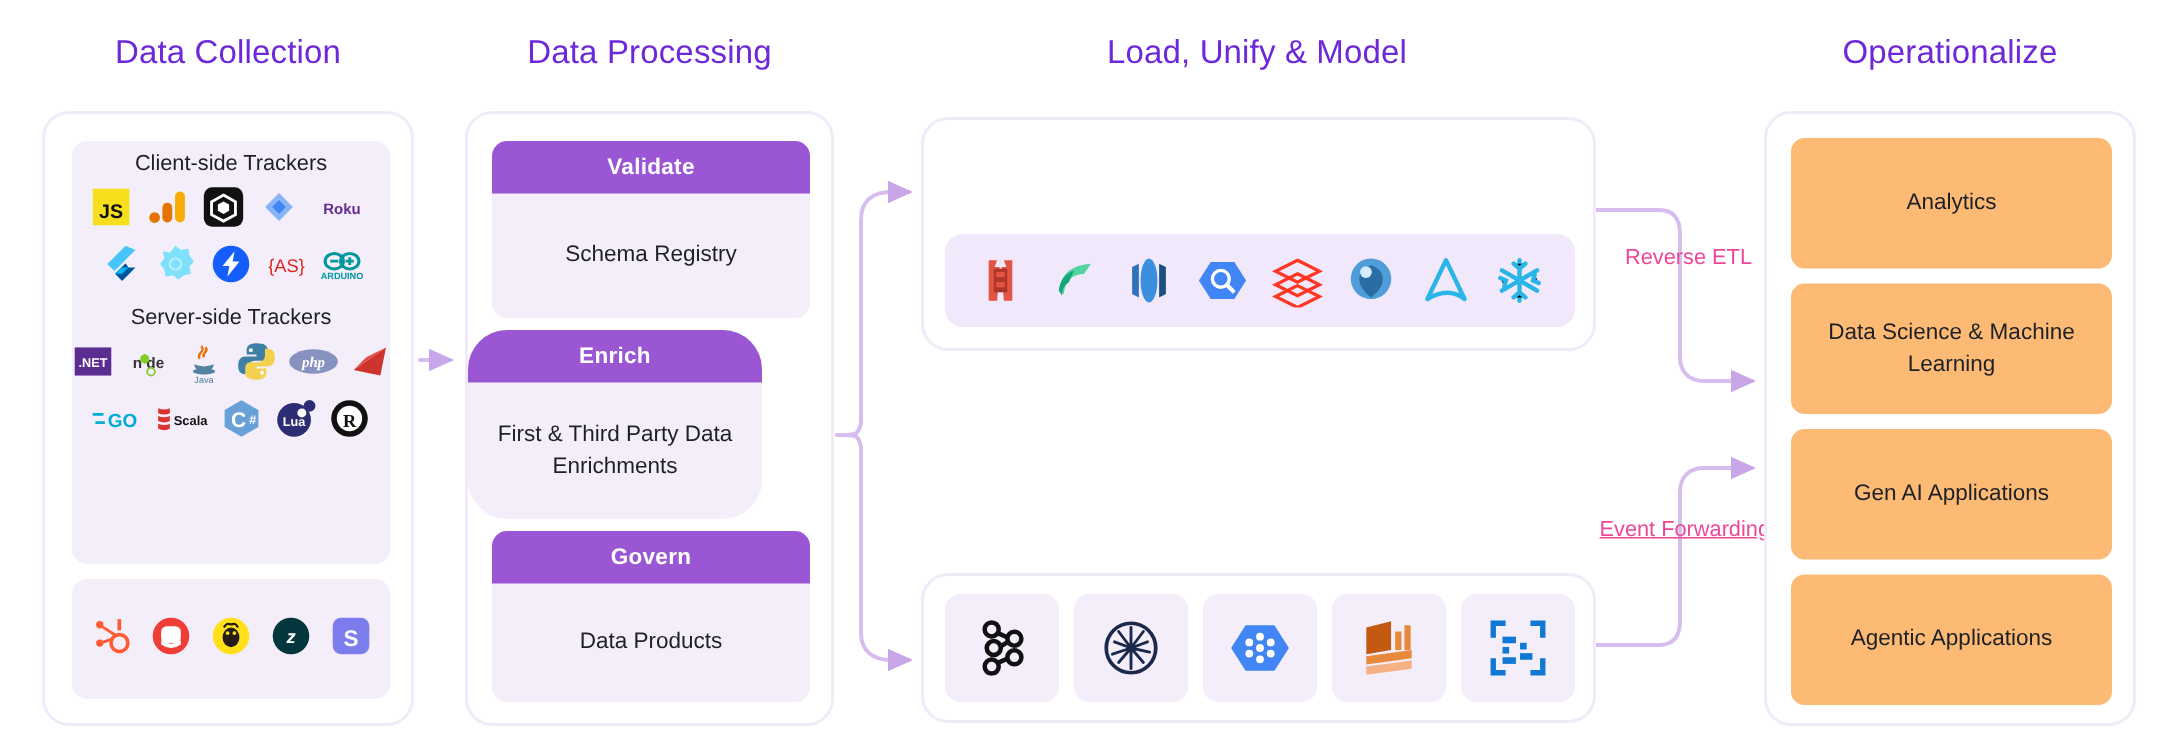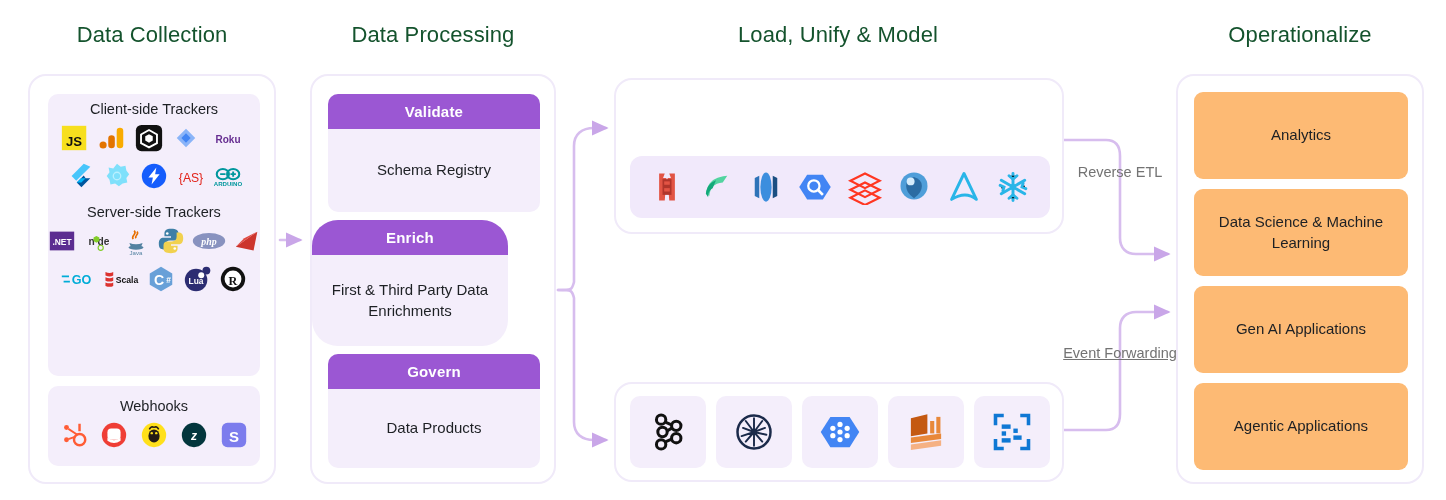--- a/index.html
+++ b/index.html
@@ -9,21 +9,21 @@
     font-family: "Liberation Sans", sans-serif;
     overflow: hidden;
   }
   .stage { position: relative; width: 1446px; height: 500px; }
 
   
   .col-title {
     position: absolute;
     text-align: center;
     font-size: 22px;
-    color: #14532d;
+    color: #6d28d9;
     white-space: nowrap;
     letter-spacing: 0.1px;
   }
 
   
   .shell {
     position: absolute;
     background: #ffffff;
     border: 2px solid #f0eaf9;
     border-radius: 18px;
@@ -124,23 +124,23 @@
     justify-content: center;
     text-align: center;
     font-size: 15px;
     color: #1d2024;
     line-height: 1.35;
   }
 
   
   .conn-label {
     position: absolute;
-    text-align: center;
+    text-align: right;
     font-size: 14.5px;
-    color: #737373;
+    color: #ec4899;
     line-height: 1.25;
     white-space: nowrap;
   }
   svg.wires { position: absolute; left: 0; top: 0; width: 1446px; height: 500px; pointer-events: none; }
   .mid-title {
     position: absolute;
     text-align: center;
     font-size: 21px;
     color: #14161a;
     white-space: nowrap;
@@ -294,21 +294,20 @@
           <svg class="ic" viewBox="0 0 32 32">
             <circle cx="16" cy="16" r="13" fill="#111"></circle>
             <circle cx="16" cy="16" r="9" fill="#fff"></circle>
             <text x="16" y="22" font-family="Liberation Serif, serif" font-size="13" font-weight="bold" fill="#111" text-anchor="middle">R</text>
           </svg>
         </div>
       </div>
     </div>
 
     <div class="plain-card" style="position:absolute; left:18px; top:310px; width:212px; height:80px;">
-      <div class="sub-label" style="padding-top:2px;">Webhooks</div>
       <div class="icon-row" style="gap:10px;">
         <svg class="ic" viewBox="0 0 32 32">
           <circle cx="22" cy="21" r="6" fill="none" stroke="#ff5c35" stroke-width="2.6"></circle>
           <circle cx="8" cy="8" r="2.6" fill="#ff5c35"></circle>
           <circle cx="8" cy="21" r="2.6" fill="#ff5c35"></circle>
           <path d="M10 9.5 L20 16 M10 20.5 L17 18" stroke="#ff5c35" stroke-width="2"></path>
           <rect x="20.6" y="4" width="2.6" height="8" fill="#ff5c35"></rect>
         </svg>
         <svg class="ic" viewBox="0 0 32 32">
           <circle cx="16" cy="16" r="13" fill="#ef3e36"></circle>

